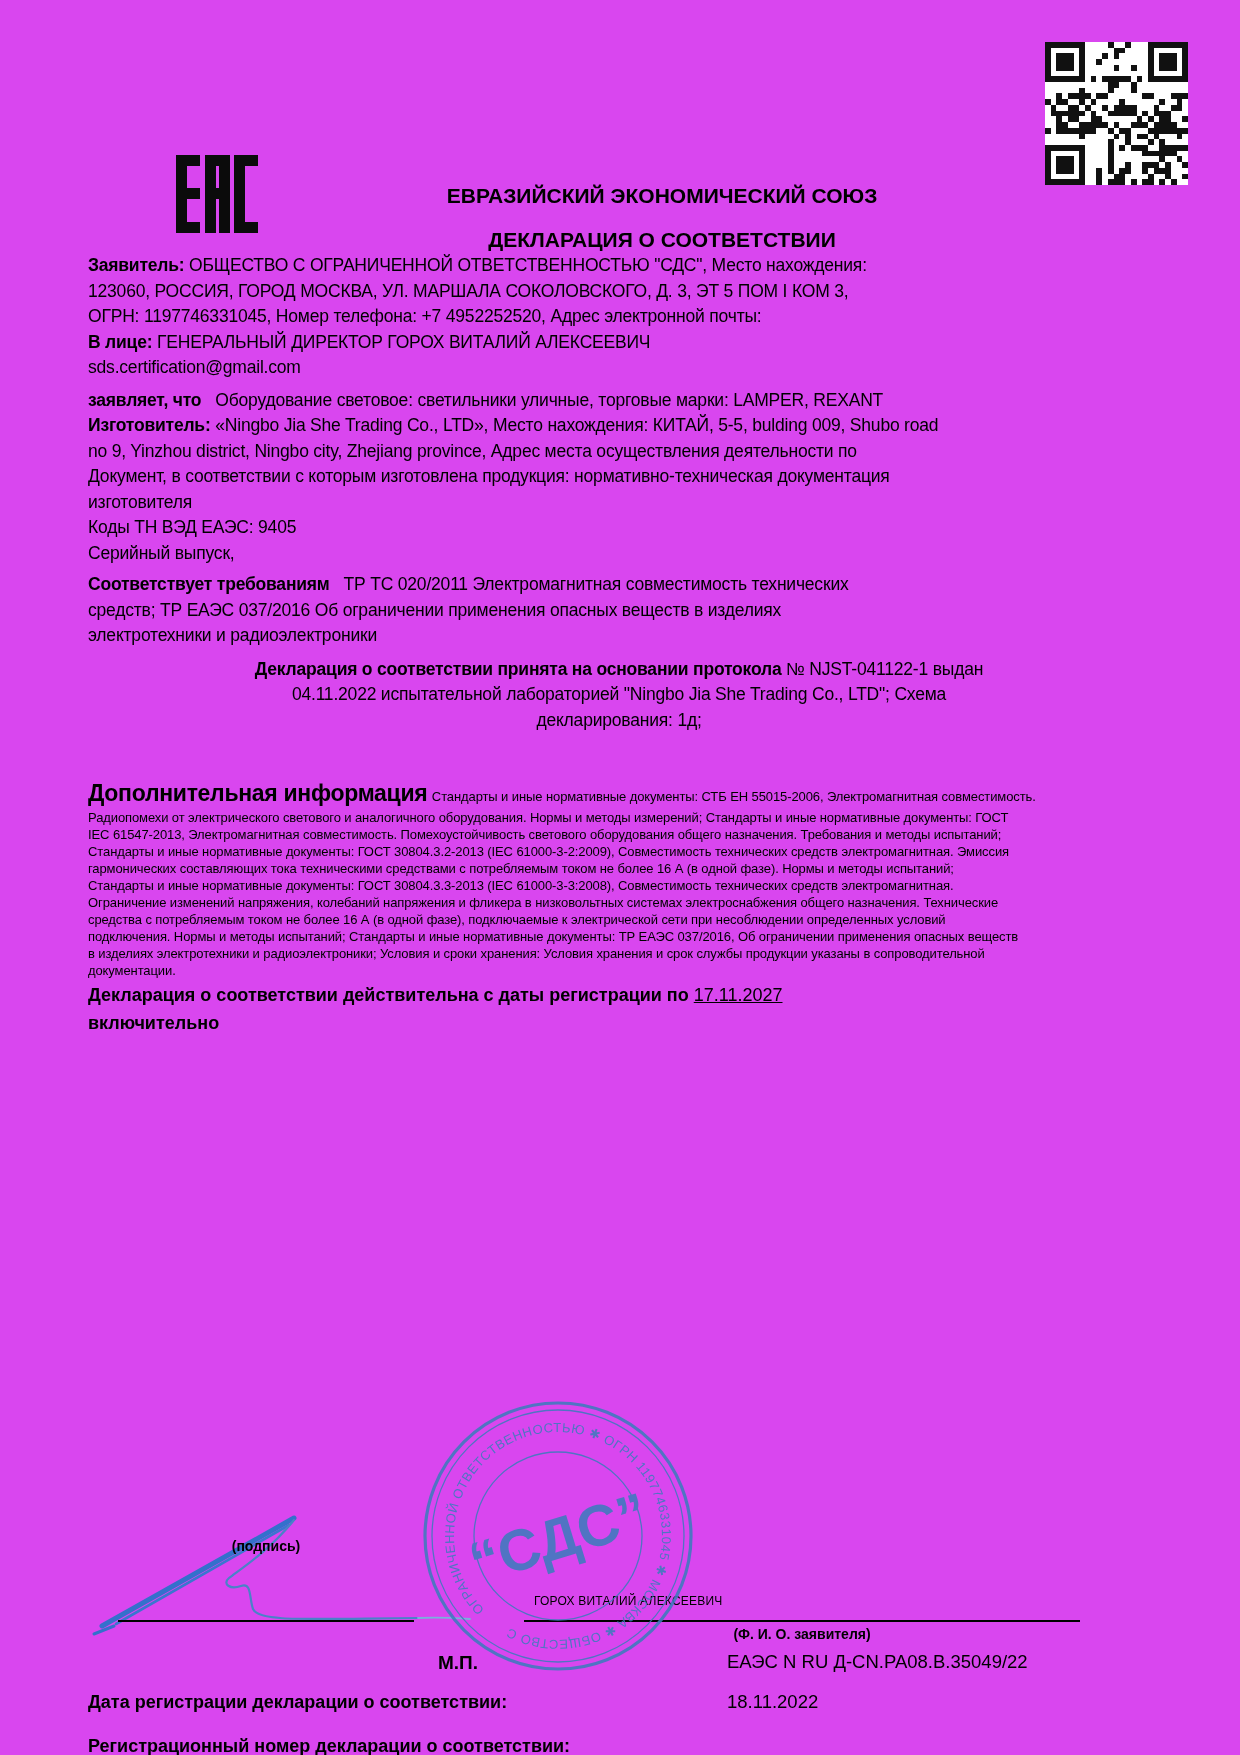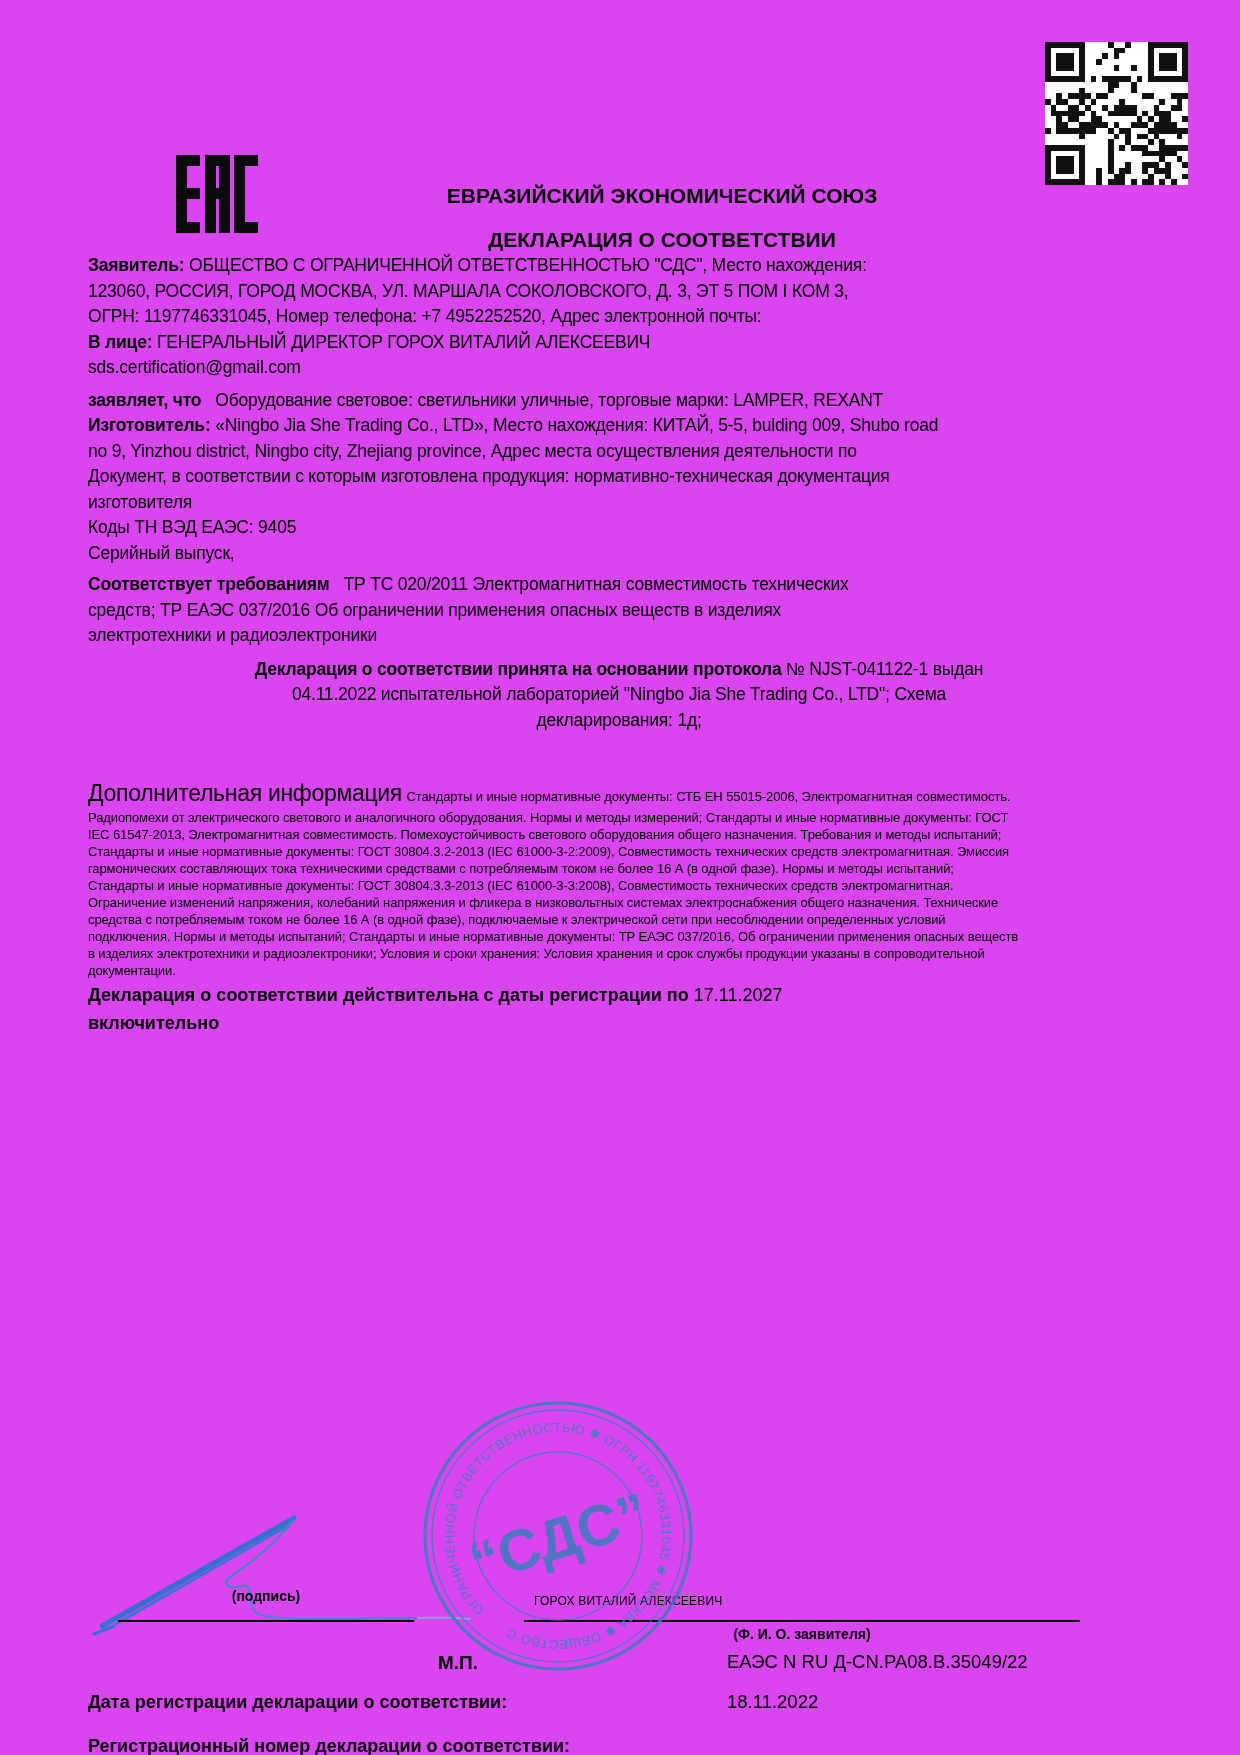--- a/index.html
+++ b/index.html
@@ -6,23 +6,23 @@
   .page{position:relative;width:1240px;height:1755px;background:#d946ef;overflow:hidden;
         font-family:"Liberation Sans",sans-serif;color:#000;}
   .abs{position:absolute;}
   .title{left:300px;width:724px;text-align:center;font-weight:bold;font-size:21px;}
   .body-col{left:88px;top:253px;width:1062px;}
   .line{font-size:17.5px;line-height:25.5px;letter-spacing:-0.2px;white-space:nowrap;}
   .line b{font-weight:bold;}
   .gap{margin-left:14px;}
   .small-line{font-size:13px;line-height:17px;letter-spacing:-0.1px;white-space:nowrap;}
   .addl-first{line-height:26px;white-space:nowrap;}
-  .addl-head{font-weight:normal;font-size:23px;letter-spacing:-0.3px;}
+  .addl-head{font-weight:bold;font-size:23px;letter-spacing:-0.3px;}
   .validity .vline{font-size:18px;line-height:28px;font-weight:bold;white-space:nowrap;}
-  .validity .date{font-weight:normal;}
+  .validity .date{font-weight:normal;text-decoration:underline;}
   .mt7{margin-top:7px;} .mt6{margin-top:6px;} .mt8{margin-top:8px;text-align:center;}
   .mt47{margin-top:47px;} .mt2{margin-top:2px;}
   .sig-line{border-top:2px solid #000;height:0;}
   .caption{font-weight:bold;font-size:14px;text-align:center;}
   .mp{font-weight:bold;font-size:19px;}
   .fio{font-size:12px;letter-spacing:0.2px;text-align:center;}
   .foot-label{font-weight:bold;font-size:18px;white-space:nowrap;}
   .foot-value{font-size:18.5px;white-space:nowrap;}
   .stamp{opacity:0.88;pointer-events:none;}
   svg{display:block;}
@@ -293,21 +293,21 @@
   <svg class="abs" style="left:88px;top:1478px;width:510px;height:170px" viewBox="0 0 510 170" fill="none" stroke-linecap="round" stroke-linejoin="round">
     <path d="M 14,148 L 206,40" stroke="#3470cc" stroke-width="5"></path>
     <path d="M 28,146 L 201,47" stroke="#3a76cf" stroke-width="2.6"></path>
     <path d="M 206,42 C 182,72 154,90 141,100 C 134,106 142,112 153,108 C 164,104 161,120 165,131 C 171,144 212,141 330,140" stroke="#4a82c8" stroke-width="2.2"></path>
     <path d="M 330,140 C 350,139 368,140 382,141" stroke="#7ab0dd" stroke-width="1.8"></path>
     <path d="M 6,156 L 26,148" stroke="#3470cc" stroke-width="3"></path>
   </svg>
 
   <div class="abs sig-line" style="left:118px;top:1620px;width:296px"></div>
   <div class="abs sig-line" style="left:524px;top:1620px;width:556px"></div>
-  <div class="abs caption" style="left:118px;top:1588px;width:296px">(подпись)</div>
+  <div class="abs caption" style="left:118px;top:1538px;width:296px">(подпись)</div>
   <div class="abs caption" style="left:524px;top:1626px;width:556px">(Ф. И. О. заявителя)</div>
   <div class="abs mp" style="left:438px;top:1652px">М.П.</div>
   <div class="abs fio" style="left:534px;top:1594px">ГОРОХ ВИТАЛИЙ АЛЕКСЕЕВИЧ</div>
 
   <div class="abs foot-label" style="left:88px;top:1736px">Регистрационный номер декларации о соответствии:</div>
   <div class="abs foot-value" style="left:727px;top:1651px">ЕАЭС N RU Д-CN.PA08.B.35049/22</div>
   <div class="abs foot-label" style="left:88px;top:1692px">Дата регистрации декларации о соответствии:</div>
   <div class="abs foot-value" style="left:727px;top:1691px">18.11.2022</div>
 
   <svg class="abs stamp" style="left:420px;top:1398px;width:276px;height:276px" viewBox="0 0 276 276" fill="none">

